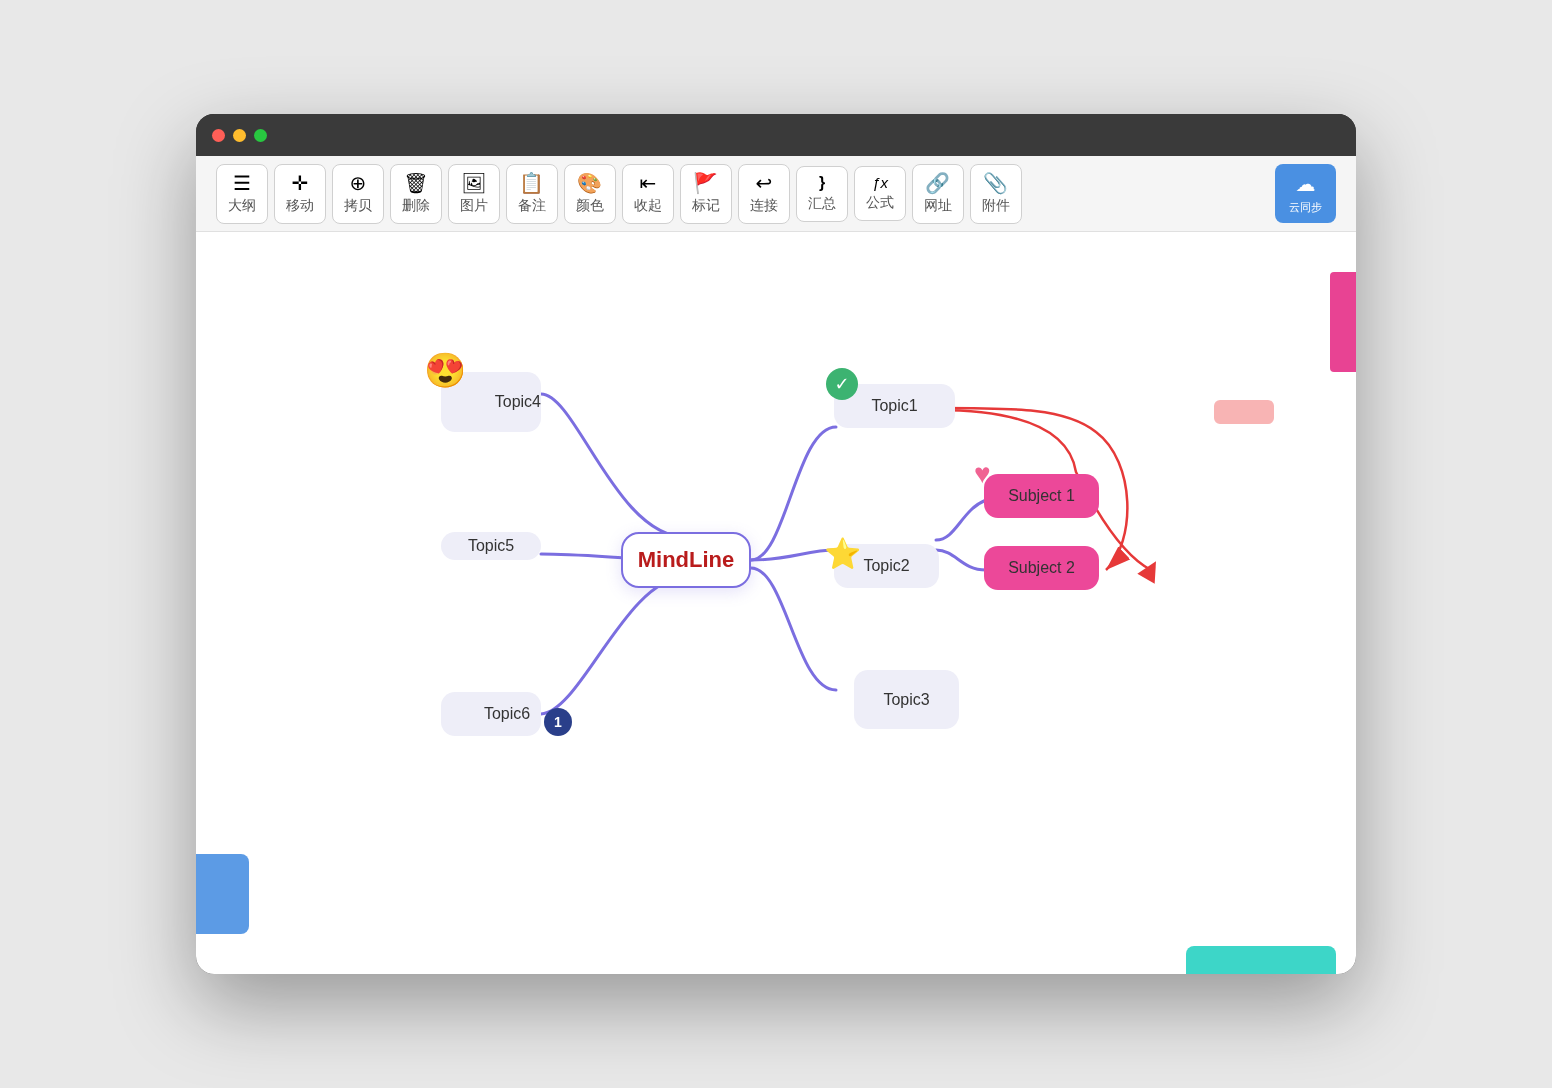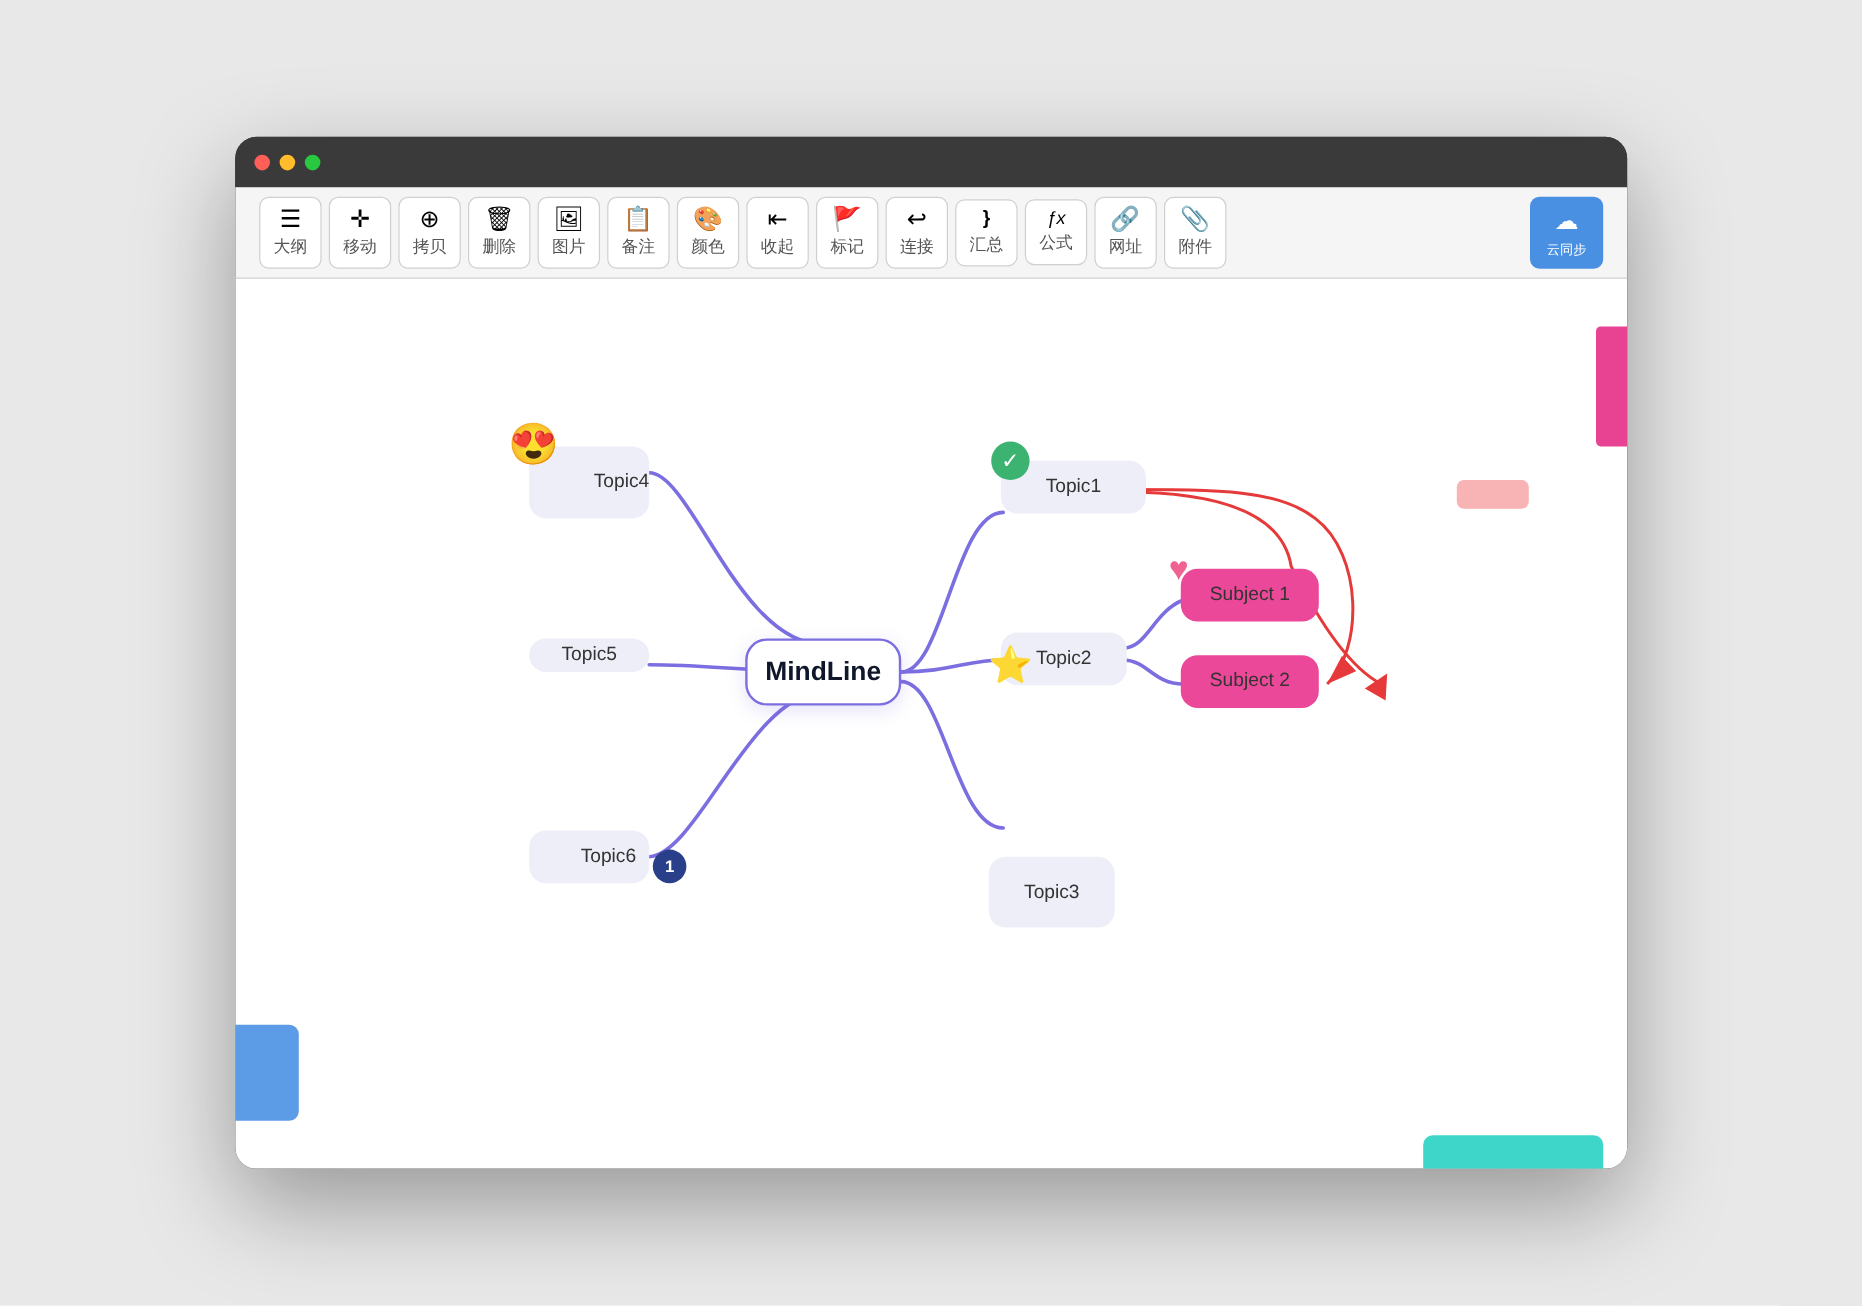--- a/index.html
+++ b/index.html
@@ -144,21 +144,21 @@
       background: #ededf8;
       border: none;
     }
     .node-center {
       background: white;
       border: 2.5px solid #7b6ee0;
       font-weight: 700;
       font-size: 22px;
       border-radius: 18px;
       box-shadow: 0 4px 16px rgba(123,110,224,0.2);
-      color: #0f172a;
+      color: #b91c1c;
     }
     .node-topic { background: #eeeef8; }
     .node-subject { background: #ec4899; }
 
     .badge-number {
       position: absolute;
       width: 28px;
       height: 28px;
       background: #2a3f8a;
       border-radius: 50%;
@@ -314,24 +314,24 @@
       </defs>
     </svg>
 
     <div class="node node-center" style="left:425px; top:300px; width:130px; height:56px;">
       <span>MindLine</span>
     </div>
 
     <div class="node node-topic" style="left:638px; top:152px; width:121px; height:44px;">
       <span>Topic1</span>
     </div>
-    <div class="node node-topic" style="left:638px; top:295px; width:105px; height:44px;">
+    <div class="node node-topic" style="left:638px; top:312px; width:105px; height:44px;">
       <span>Topic2</span>
     </div>
-    <div class="node node-topic" style="left:628px; top:438px; width:105px; height:59px;margin-top:44px;">
+    <div class="node node-topic" style="left:658px; top:438px; width:105px; height:59px;">
       <span>Topic3</span>
     </div>
 
     <div class="node node-topic" style="left:245px; top:140px; width:100px; height:60px;justify-content:flex-end;">
       <span>Topic4</span>
     </div>
     <div class="node node-topic" style="left:245px; top:300px; width:100px; height:28px;">
       <span>Topic5</span>
     </div>
     <div class="node node-topic" style="left:245px; top:460px; width:100px; height:44px;padding-left:32px;">

